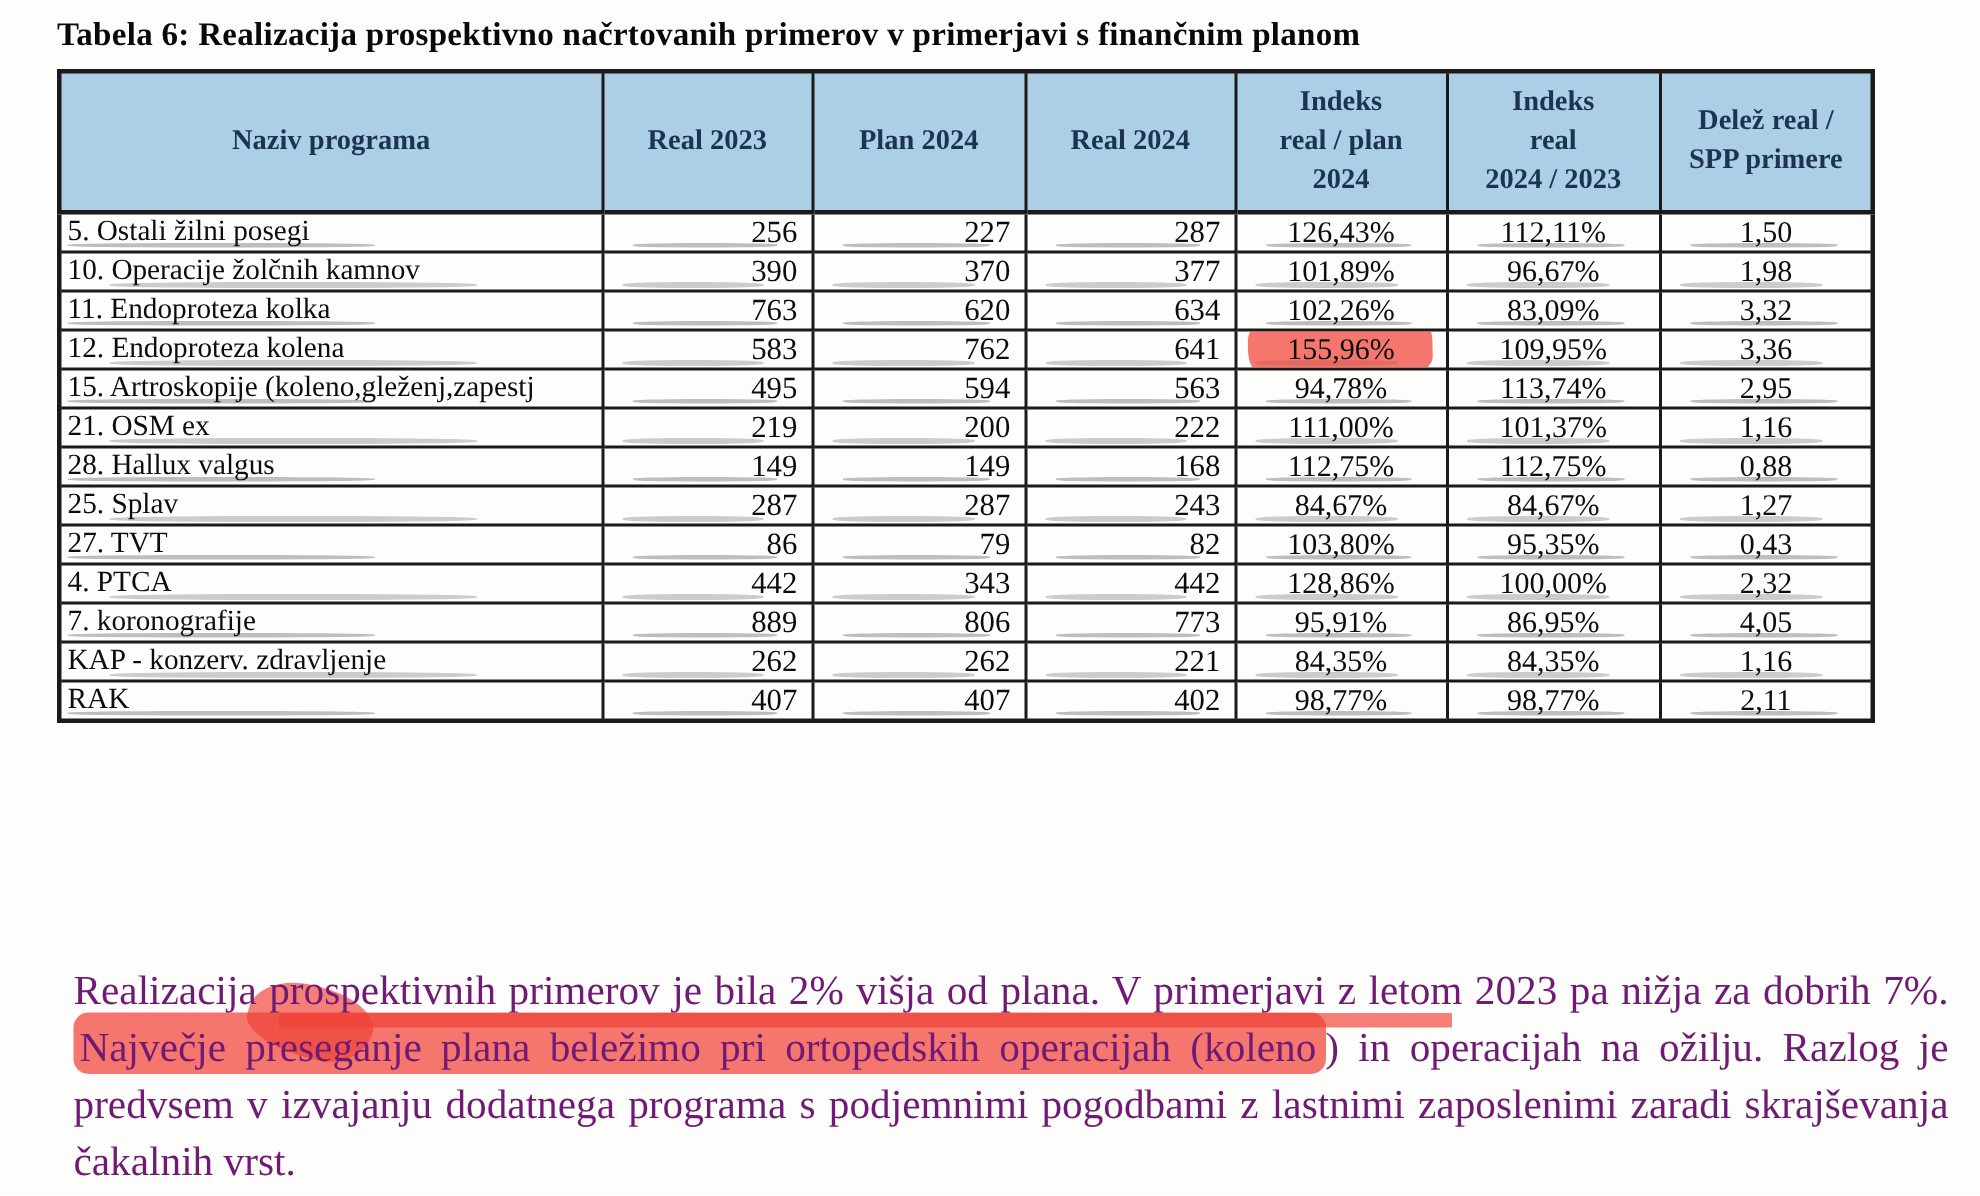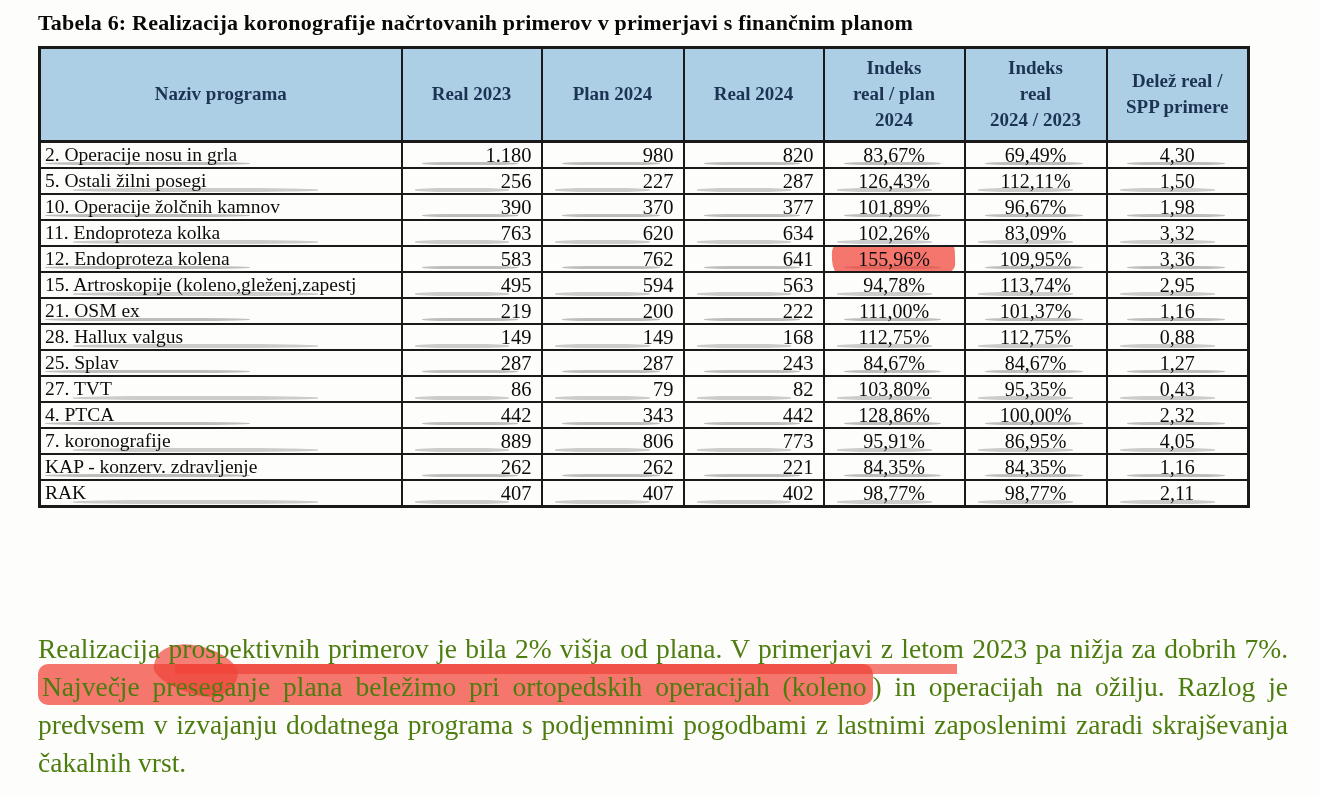--- a/index.html
+++ b/index.html
@@ -49,22 +49,22 @@
   
   tbody td::after{
     content:"";position:absolute;z-index:0;
     left:14%;right:16%;bottom:2px;height:3px;
     background:rgba(12,12,12,.26);border-radius:40%;
   }
   tbody tr:nth-child(2n) td::after{left:9%;right:23%;bottom:1px;height:4px;background:rgba(12,12,12,.2);}
   tbody td.al-left::after{left:4px;right:42%;}
   
   .para{
-    position:absolute;left:38px;top:630px;width:1250px;margin:0;
-    font-size:27.5px;line-height:38px;text-align:justify;color:#4d7c0f;
+    position:absolute;left:38px;top:630px;width:1250px;margin:11px;
+    font-size:27.5px;line-height:38px;text-align:justify;color:#701a75;
     z-index:0;
   }
   .marker-underline{box-shadow:0 17px 0 -7px var(--marker-soft);}
   .marker-highlight{
     background:var(--marker);
     padding:7px 6px 3px 4px;border-radius:10px;
     box-decoration-break:clone;-webkit-box-decoration-break:clone;
   }
   .connector{
     position:absolute;left:116px;top:16px;width:84px;height:48px;
@@ -72,21 +72,21 @@
     border-radius:48% 52% 40% 60% / 55% 45% 60% 40%;
     transform:rotate(14deg);
     z-index:-1;
   }
 </style>
 </head>
 <body>
 
 <div class="page" style="--header-bg: #accfe5; --header-text: #1d3353; --border: #1a1a1a; --marker: rgba(240,65,54,.72); --marker-soft: rgba(240,65,54,.68);">
 
-  <h1 class="caption">Tabela 6: Realizacija koronografije načrtovanih primerov v primerjavi s finančnim planom</h1>
+  <h1 class="caption">Tabela 6: Realizacija prospektivno načrtovanih primerov v primerjavi s finančnim planom</h1>
 
   <table class="data-table">
     <colgroup>
       <col style="width:362px">
         <col style="width:140px">
         <col style="width:142px">
       <col style="width:140px">
         <col style="width:141px">
         <col style="width:142px">
         <col style="width:142px">
@@ -102,29 +102,20 @@
 2024</th>
         <th>Indeks
 real
 2024 / 2023</th>
         <th>Delež real /
 SPP primere</th>
       </tr>
     </thead>
     <tbody id="table-body">
         <tr>
-          <td class="al-left"><span class="cell-text">2.  Operacije nosu in grla</span></td>
-          <td class="al-right"><span class="cell-text">1.180</span></td>
-          <td class="al-right"><span class="cell-text">980</span></td>
-          <td class="al-right"><span class="cell-text">820</span></td>
-          <td class="al-center"><span class="cell-text">83,67%</span></td>
-          <td class="al-center"><span class="cell-text">69,49%</span></td>
-          <td class="al-center"><span class="cell-text">4,30</span></td>
-        </tr>
-        <tr>
           <td class="al-left"><span class="cell-text">5. Ostali žilni posegi</span></td>
           <td class="al-right"><span class="cell-text">256</span></td>
           <td class="al-right"><span class="cell-text">227</span></td>
           <td class="al-right"><span class="cell-text">287</span></td>
           <td class="al-center"><span class="cell-text">126,43%</span></td>
           <td class="al-center"><span class="cell-text">112,11%</span></td>
           <td class="al-center"><span class="cell-text">1,50</span></td>
         </tr>
         <tr>
           <td class="al-left"><span class="cell-text">10. Operacije žolčnih kamnov</span></td>

